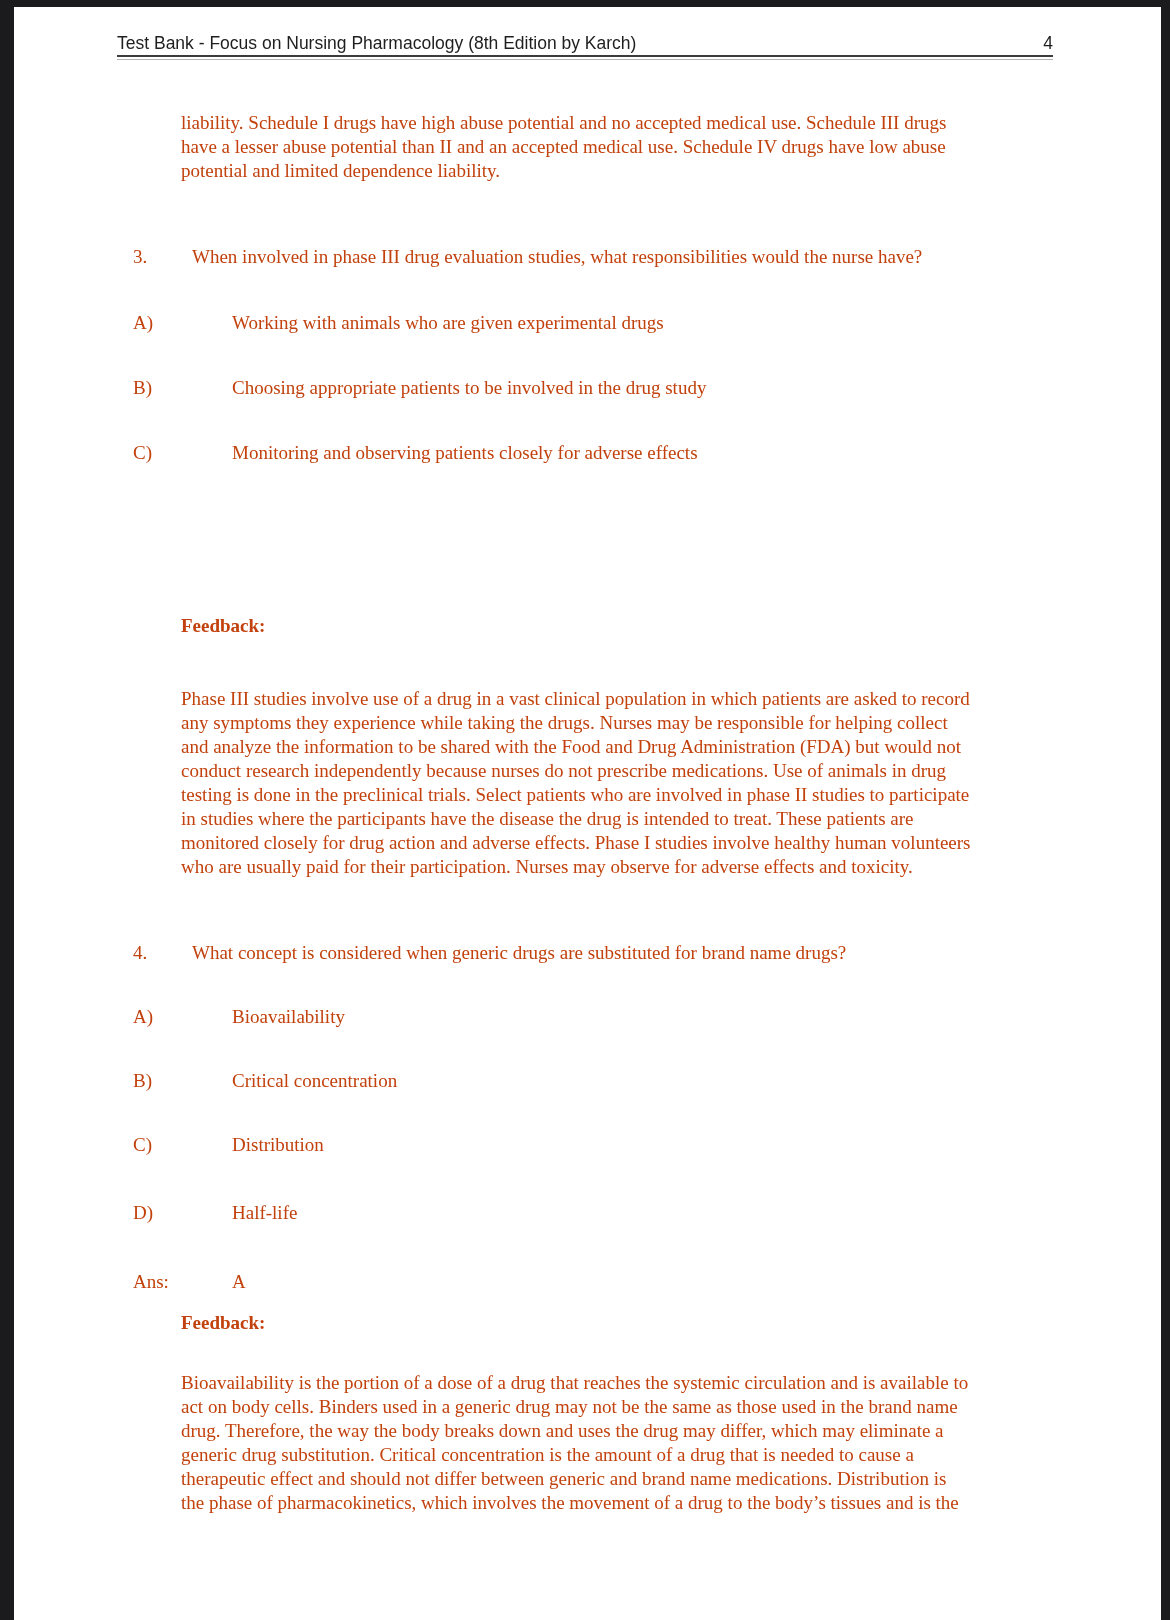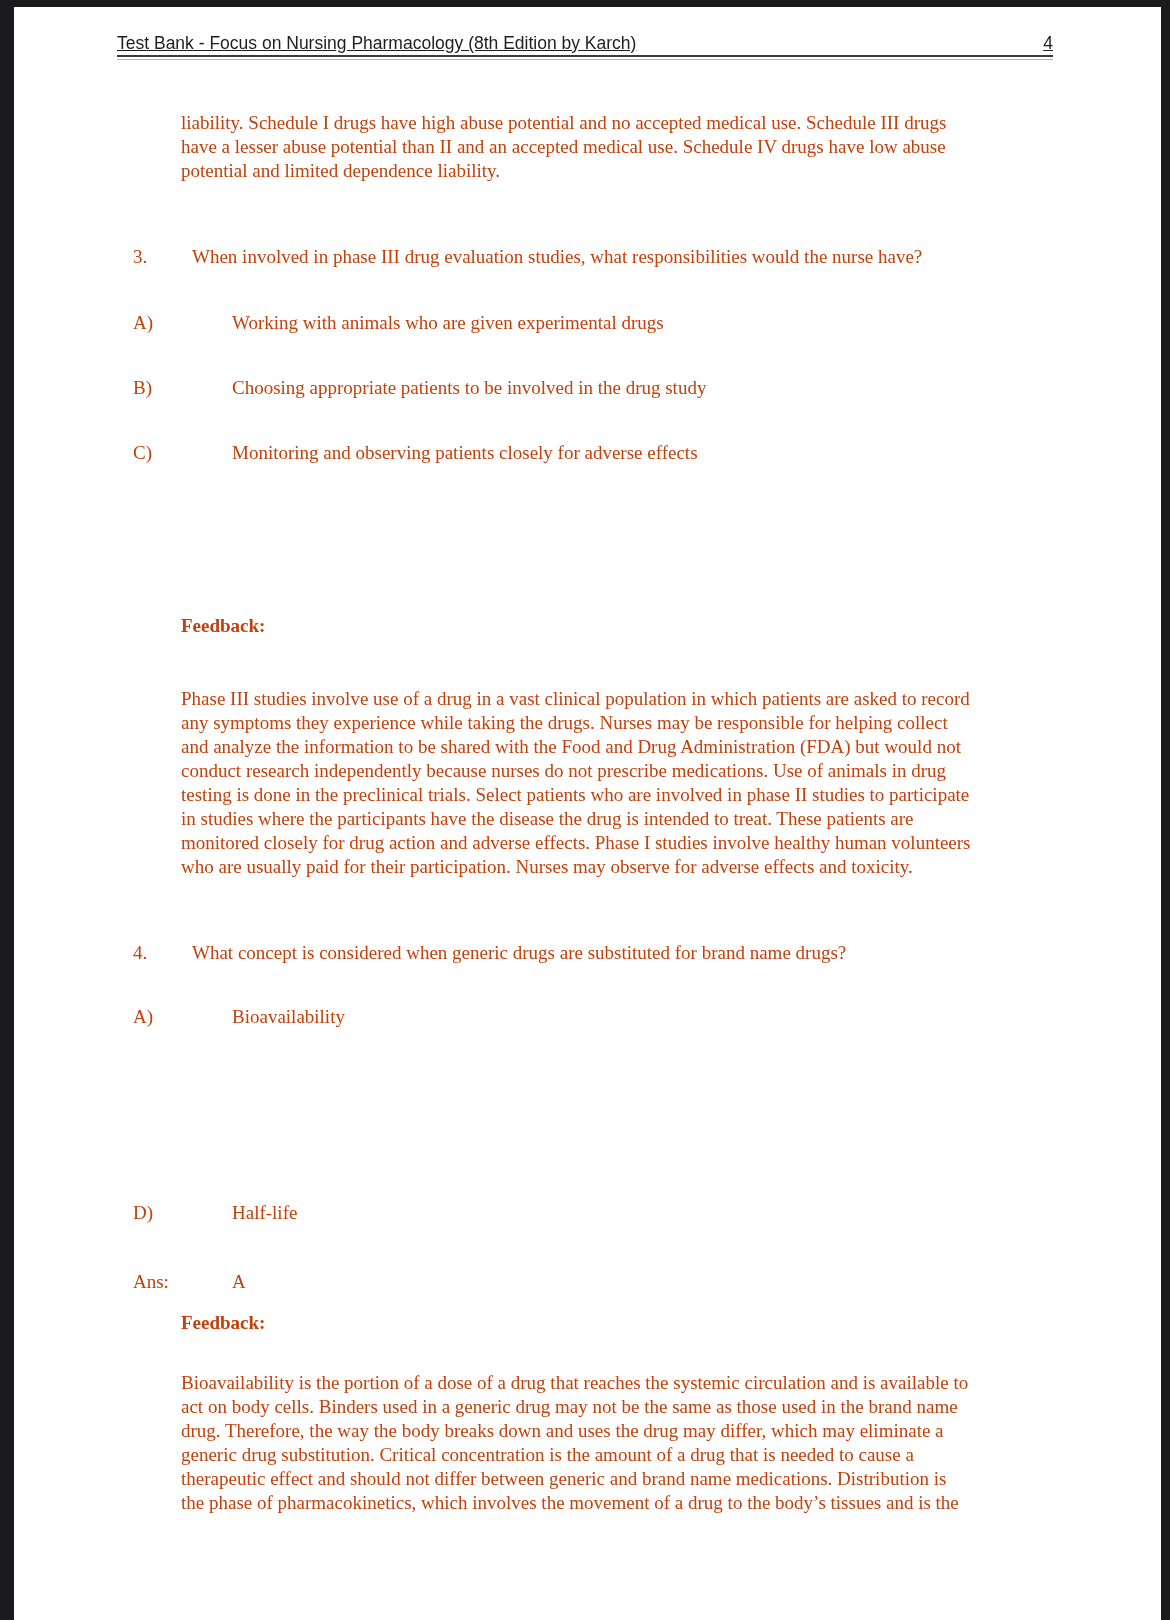--- a/index.html
+++ b/index.html
@@ -18,21 +18,20 @@
   
   .doc-header {
     position: absolute;
     left: 103px; top: 24px; width: 936px; height: 24px;
     display: flex; justify-content: space-between; align-items: flex-end;
     font-family: "Liberation Sans", sans-serif;
     font-size: 17.5px; line-height: 24px;
     color: #1e1e1e;
     border-bottom: 2px solid #3b3b3b;
     white-space: pre;
-    text-decoration: underline;
   }
   .header-rule-light {
     position: absolute;
     left: 103px; top: 52px; width: 936px; height: 1px;
     background: #b3b3b3;
   }
   
   .para, .row {
     position: absolute;
     color: #c2410c;
@@ -86,20 +85,26 @@
 monitored closely for drug action and adverse effects. Phase I studies involve healthy human volunteers
 who are usually paid for their participation. Nurses may observe for adverse effects and toxicity.</div>
 
   <div class="row" style="top:910px">
     <span class="num-col">4.</span><span>What concept is considered when generic drugs are substituted for brand name drugs?</span>
   </div>
 
   <div class="row" style="top:974px">
     <span class="letter-col">A)</span><span>Bioavailability</span>
   </div>
+  <div class="row" style="top:1038px">
+    <span class="letter-col">B)</span><span>Critical concentration</span>
+  </div>
+  <div class="row" style="top:1102px">
+    <span class="letter-col">C)</span><span>Distribution</span>
+  </div>
   <div class="row" style="top:1170px">
     <span class="letter-col">D)</span><span>Half-life</span>
   </div>
 
   <div class="row" style="top:1239px">
     <span class="ans-col">Ans:</span><span>A</span>
   </div>
 
   <div class="para fb-label" style="top:1304px">Feedback:</div>
   <div class="para" style="top:1364px">Bioavailability is the portion of a dose of a drug that reaches the systemic circulation and is available to

